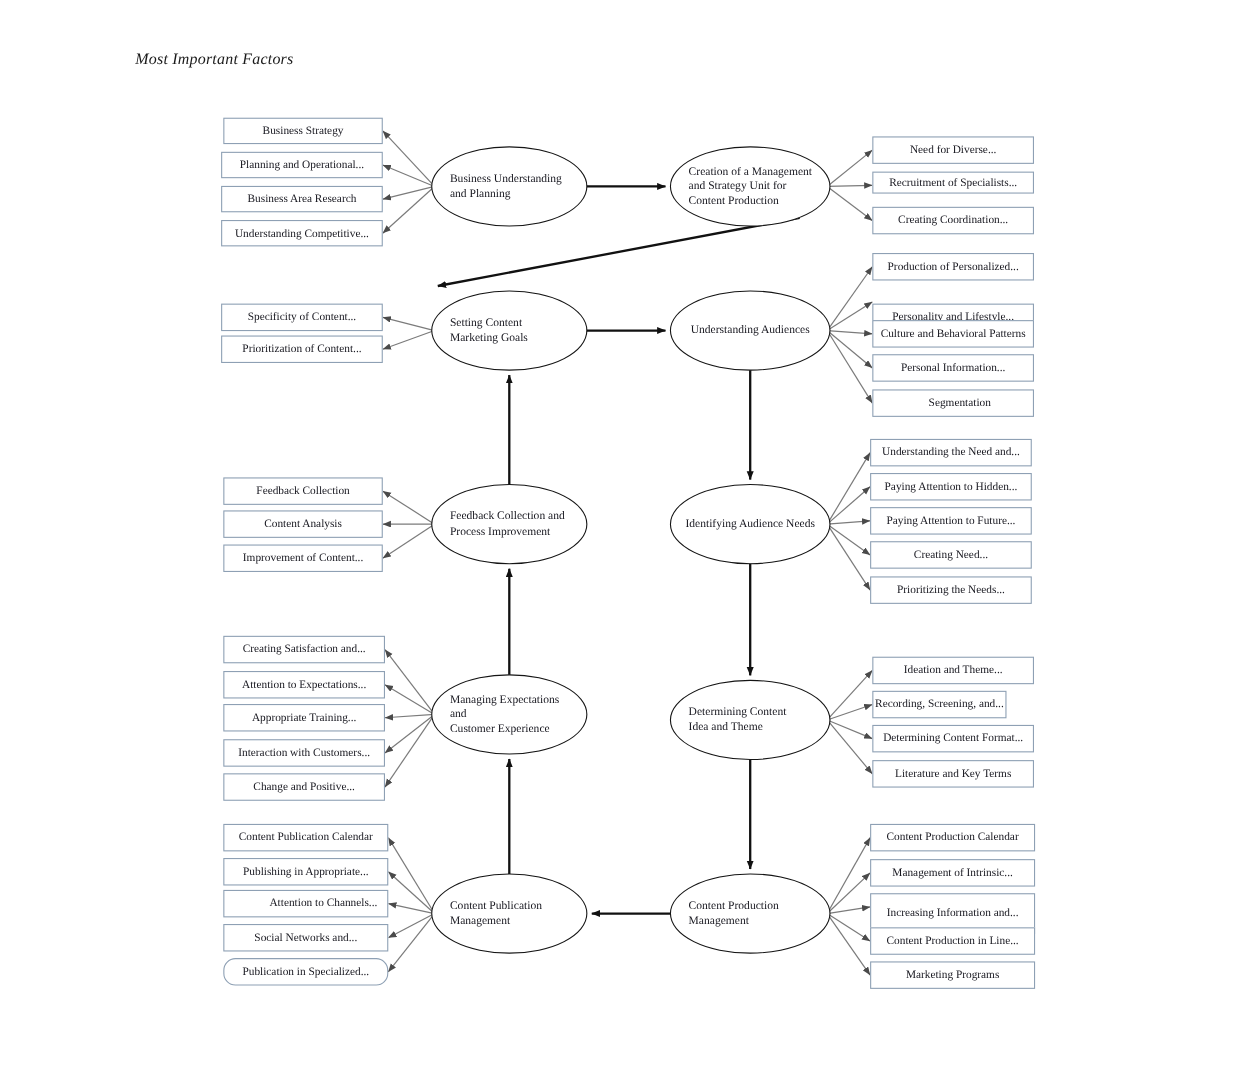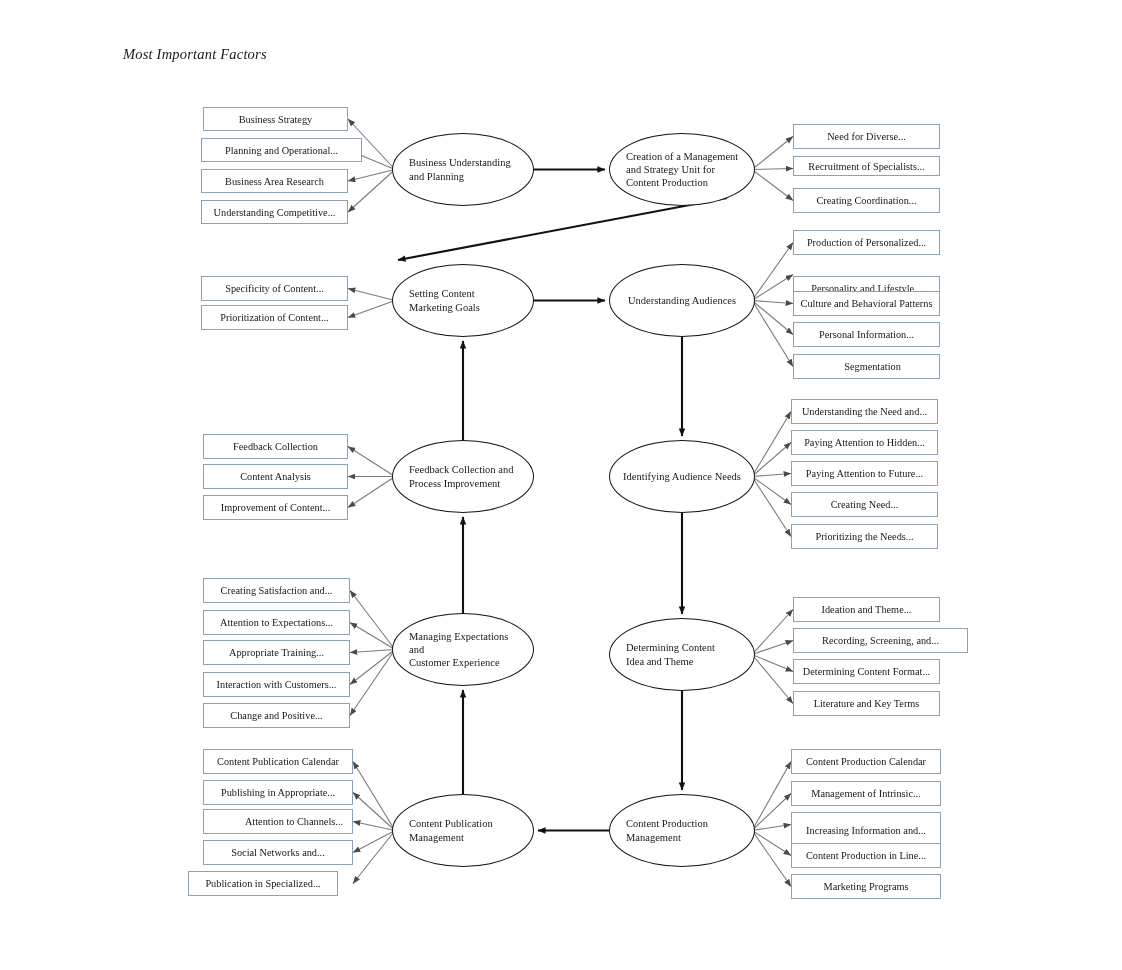--- a/index.html
+++ b/index.html
@@ -180,21 +180,21 @@
         <div>
           <span>Content Production</span>
           <span>Management</span>
         </div>
       </div>
     </div>
   <div id="factors">
       <div class="fbox" style="left: 203px; top: 107px; width: 145px; height: 24px; align-items: center;">
         <span>Business Strategy</span>
       </div>
-      <div class="fbox" style="left: 201px; top: 138px; width: 161px; height: 24px;">
+      <div class="fbox" style="left: 201px; top: 138px; width: 147px; height: 24px;">
         <span>Planning and Operational...</span>
       </div>
       <div class="fbox" style="left: 201px; top: 169px; width: 147px; height: 24px;">
         <span>Business Area Research</span>
       </div>
       <div class="fbox" style="left: 201px; top: 200px; width: 147px; height: 24px;">
         <span>Understanding Competitive...</span>
       </div>
       <div class="fbox" style="left: 793px; top: 124px; width: 147px; height: 25px;">
         <span>Need for Diverse...</span>
@@ -261,42 +261,42 @@
       </div>
       <div class="fbox" style="left: 203px; top: 672px; width: 147px; height: 25px;">
         <span>Interaction with Customers...</span>
       </div>
       <div class="fbox" style="left: 203px; top: 703px; width: 147px; height: 25px;">
         <span>Change and Positive...</span>
       </div>
       <div class="fbox" style="left: 793px; top: 597px; width: 147px; height: 25px;">
         <span>Ideation and Theme...</span>
       </div>
-      <div class="fbox" style="left: 793px; top: 628px; width: 175px; height: 25px;">
+      <div class="fbox" style="left: 793px; top: 628px; width: 122px; height: 25px;">
         <span>Recording, Screening, and...</span>
       </div>
       <div class="fbox" style="left: 793px; top: 659px; width: 147px; height: 25px;">
         <span>Determining Content Format...</span>
       </div>
       <div class="fbox" style="left: 793px; top: 691px; width: 147px; height: 25px;">
         <span>Literature and Key Terms</span>
       </div>
       <div class="fbox" style="left: 203px; top: 749px; width: 150px; height: 25px;">
         <span>Content Publication Calendar</span>
       </div>
       <div class="fbox" style="left: 203px; top: 780px; width: 150px; height: 25px;">
         <span>Publishing in Appropriate...</span>
       </div>
       <div class="fbox" style="left: 203px; top: 809px; width: 150px; height: 25px; padding-left: 36px;">
         <span>Attention to Channels...</span>
       </div>
       <div class="fbox" style="left: 203px; top: 840px; width: 150px; height: 25px;">
         <span>Social Networks and...</span>
       </div>
-      <div class="fbox" style="left: 188px; top: 871px; width: 150px; height: 25px;">
+      <div class="fbox" style="left: 203px; top: 871px; width: 150px; height: 25px; border-radius: 11px;">
         <span>Publication in Specialized...</span>
       </div>
       <div class="fbox" style="left: 791px; top: 749px; width: 150px; height: 25px;">
         <span>Content Production Calendar</span>
       </div>
       <div class="fbox" style="left: 791px; top: 781px; width: 150px; height: 25px;">
         <span>Management of Intrinsic...</span>
       </div>
       <div class="fbox" style="left: 791px; top: 812px; width: 150px; height: 37px;">
         <span>Increasing Information and...</span>

